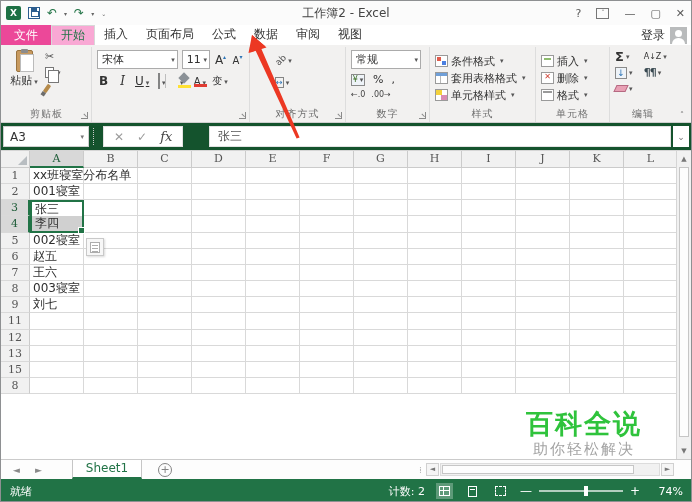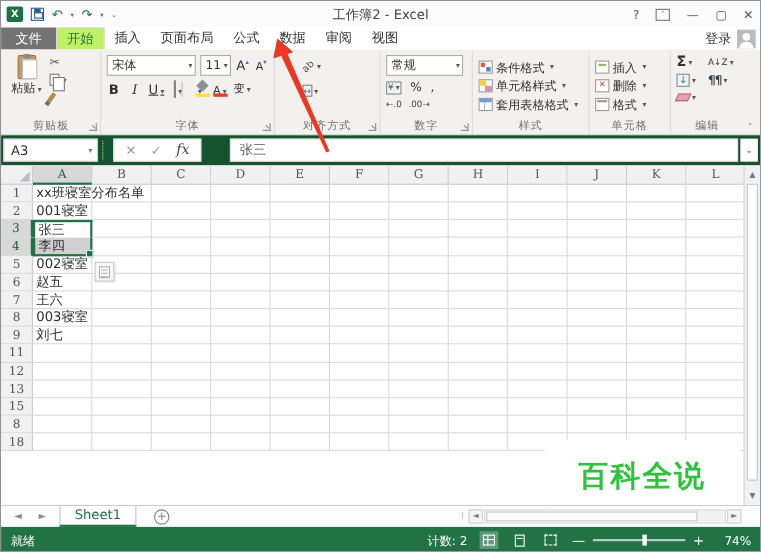--- a/index.html
+++ b/index.html
@@ -15,23 +15,23 @@
 .save-ic::before{content:"";position:absolute;left:2px;top:0;width:6px;height:4px;background:#2c5d8f}
 .save-ic::after{content:"";position:absolute;left:2px;bottom:1px;width:6px;height:4px;border:1px solid #2c5d8f}
 .glyph{color:#217346;font-size:12px;line-height:1}
 .tiny-dd{font-size:6px;color:#666}
 .tbar-title{position:absolute;left:0;right:0;text-align:center;font-size:12px;color:#444;line-height:24px;z-index:1}
 .winctrl{position:absolute;right:6px;top:0;height:24px;display:flex;align-items:center;gap:15px;z-index:2;color:#595959;font-size:11px}
 .ribbonopt{width:13px;height:11px;border:1px solid #777;font-size:7px;line-height:9px;text-align:center;color:#777}
 
 
 .tabrow{position:relative;height:20px;background:#fff;display:flex;align-items:stretch}
-.file-tab{background:#737373;color:#fff;padding:0 13px;line-height:20px;font-size:12px}
+.file-tab{background:#ec4899;color:#fff;padding:0 13px;line-height:20px;font-size:12px}
 .tab{padding:0 9px;line-height:19px;font-size:12px;color:#333}
-.tab.active{color:#217346;background:#bef264;border:1px solid #d8d8d8;border-bottom:none}
+.tab.active{color:#217346;background:#f9a8d4;border:1px solid #d8d8d8;border-bottom:none}
 .signin{position:absolute;right:4px;top:0;height:20px;display:flex;align-items:center;gap:5px;font-size:12px;color:#333}
 .avatar{width:17px;height:17px;background:#b9bbbc;position:relative;overflow:hidden}
 .avatar::before{content:"";position:absolute;left:5px;top:3px;width:7px;height:7px;border-radius:50%;background:#fff}
 .avatar::after{content:"";position:absolute;left:2px;top:11px;width:13px;height:8px;border-radius:6px 6px 0 0;background:#fff}
 
 
 .ribbon{position:relative;height:78px;background:#f2f1f0;border-bottom:1px solid #cfcfcf;display:flex;padding:2px 0 0 1px}
 .rgroup{position:relative;padding:1px 5px 14px;border-right:1px solid #ddd;display:flex;flex-direction:column}
 .glabel{position:absolute;bottom:1px;left:0;right:0;text-align:center;font-size:10px;color:#6f6f6f;letter-spacing:1px}
 .launcher{position:absolute;bottom:3px;right:3px;width:7px;height:7px;border-right:1.4px solid #8a8a8a;border-bottom:1.4px solid #8a8a8a}
@@ -140,21 +140,21 @@
 .smarttag{position:absolute;left:85px;top:87px;width:18px;height:18px;background:#f7f7f7;border:1px solid #c9c9c9;box-shadow:1px 1px 2px rgba(0,0,0,.15);z-index:7;display:flex;align-items:center;justify-content:center}
 .smarttag .inner{width:10px;height:11px;border:1px solid #adadad;background:#fff;position:relative}
 .smarttag .inner::before{content:"";position:absolute;left:1px;top:2px;right:1px;height:1px;background:#adadad;box-shadow:0 3px 0 #adadad,0 6px 0 #adadad}
 .watermark{position:absolute;left:494px;top:249px;width:178px;height:68px;background:#fff;z-index:9;display:flex;flex-direction:column;align-items:center;justify-content:center;border-radius:6px}
 .wm-title{font-size:27px;font-weight:bold;color:#2fc33c;letter-spacing:2px;line-height:1.1}
 .wm-sub{font-size:15px;color:#a3a3a3;letter-spacing:2px;margin-top:2px}
 
 
 .sheetbar{position:relative;height:20px;background:#fdfdfd;border-top:1px solid #cbcbcb;display:flex;align-items:stretch}
 .snav{display:flex;align-items:center;gap:15px;padding:0 12px;color:#8a8a8a;font-size:9px}
-.sheettab{padding:0 13px;background:#fff;border-left:1px solid #c6c6c6;border-right:1px solid #c6c6c6;border-bottom:2px solid #217346;color:#217346;font-size:12px;line-height:17px}
+.sheettab{margin-left:18px;padding:0 13px;background:#fff;border-left:1px solid #c6c6c6;border-right:1px solid #c6c6c6;border-bottom:2px solid #217346;color:#217346;font-size:12px;line-height:17px}
 .addsheet{margin-left:16px;align-self:center;width:14px;height:14px;border:1px solid #848484;border-radius:50%;color:#848484;font-size:11px;line-height:12px;text-align:center}
 .hscroll{position:absolute;left:418px;right:17px;top:2px;height:15px;display:flex;align-items:center}
 .hs-grip{color:#b5b5b5;font-size:9px;margin-right:4px}
 .hs-arr{width:13px;height:13px;border:1px solid #d0d0d0;background:#f5f5f5;color:#777;font-size:7px;line-height:11px;text-align:center}
 .hs-track{flex:1;height:13px;background:#f1f1f1;border:1px solid #dcdcdc;position:relative;margin:0 1px}
 .hs-thumb{position:absolute;left:1px;top:1px;bottom:1px;width:88%;background:#fdfdfd;border:1px solid #c6c6c6}
 
 
 .statusbar{position:relative;height:24px;background:#217346;color:#fff;display:flex;align-items:center;font-size:11px}
 .st-ready{padding-left:9px}
@@ -253,21 +253,20 @@
       </div>
       <div class="rrow" style="gap:6px">
         <span class="fmt-btn" style="font-weight:bold">B</span>
         <span class="fmt-btn" style="font-style:italic;font-family:'DejaVu Serif',serif">I</span>
         <span class="fmt-btn dd" style="text-decoration:underline">U</span>
         <span class="fmt-btn dd"><span class="border-ic"></span></span>
         <span class="fmt-btn dd"><span class="fill-ic"></span></span>
         <span class="fmt-btn dd"><span class="fontcolor-ic">A</span></span>
         <span class="fmt-btn dd"><span class="phon">变</span></span>
       </div>
-      <div class="glabel">字体</div>
       <div class="launcher"></div>
     </div>
 
     <div class="rgroup" style="width:96px">
       <div class="rrow" style="gap:2px">
         <span class="alignbtn"><span class="lines-ic"></span></span>
         <span class="alignbtn active"><span class="lines-ic"></span></span>
         <span class="alignbtn"><span class="lines-ic"></span></span>
         <span class="alignbtn dd"><span class="orient-ic">ab</span></span>
       </div>
@@ -300,26 +299,26 @@
       <div class="glabel">数字</div>
       <div class="launcher"></div>
     </div>
 
     <div class="rgroup stk" style="width:106px">
       <div class="stybtn dd">
           <span class="csq cf"></span>
           <span>条件格式</span>
         </div>
       <div class="stybtn dd">
+          <span class="csq tbl"></span>
+          <span>套用表格格式</span>
+        </div>
+      <div class="stybtn dd">
           <span class="csq cs"></span>
           <span>单元格样式</span>
-        </div>
-      <div class="stybtn dd">
-          <span class="csq tbl"></span>
-          <span>套用表格格式</span>
         </div>
       <div class="glabel">样式</div>
     </div>
 
     <div class="rgroup stk" style="width:74px">
       <div class="stybtn dd">
           <span class="csq ins"></span>
           <span>插入</span>
         </div>
       <div class="stybtn dd">
@@ -594,43 +593,29 @@
           <div class="cell"></div>
           <div class="cell"></div>
           <div class="cell"></div>
           <div class="cell"></div>
           <div class="cell"></div>
           <div class="cell"></div>
           <div class="cell"></div>
           <div class="cell"></div>
           <div class="cell"></div>
         </div>
-        <div class="grow-line">
-          <div class="row-h">18</div>
-          <div class="cell"></div>
-          <div class="cell"></div>
-          <div class="cell"></div>
-          <div class="cell"></div>
-          <div class="cell"></div>
-          <div class="cell"></div>
-          <div class="cell"></div>
-          <div class="cell"></div>
-          <div class="cell"></div>
-          <div class="cell"></div>
-          <div class="cell"></div>
-          <div class="cell"></div>
-        </div>
       </div>
 
     <div class="smarttag">
         <span class="inner"></span>
       </div>
 
     <div class="watermark">
       <div class="wm-title">百科全说</div>
+      <div class="wm-sub">助你轻松解决</div>
     </div>
 
     <div class="vscroll">
       <span class="arr up">▲</span>
       <div class="vthumb"></div>
       <span class="arr down">▼</span>
     </div>
   </div>
 
   <div class="sheetbar">

